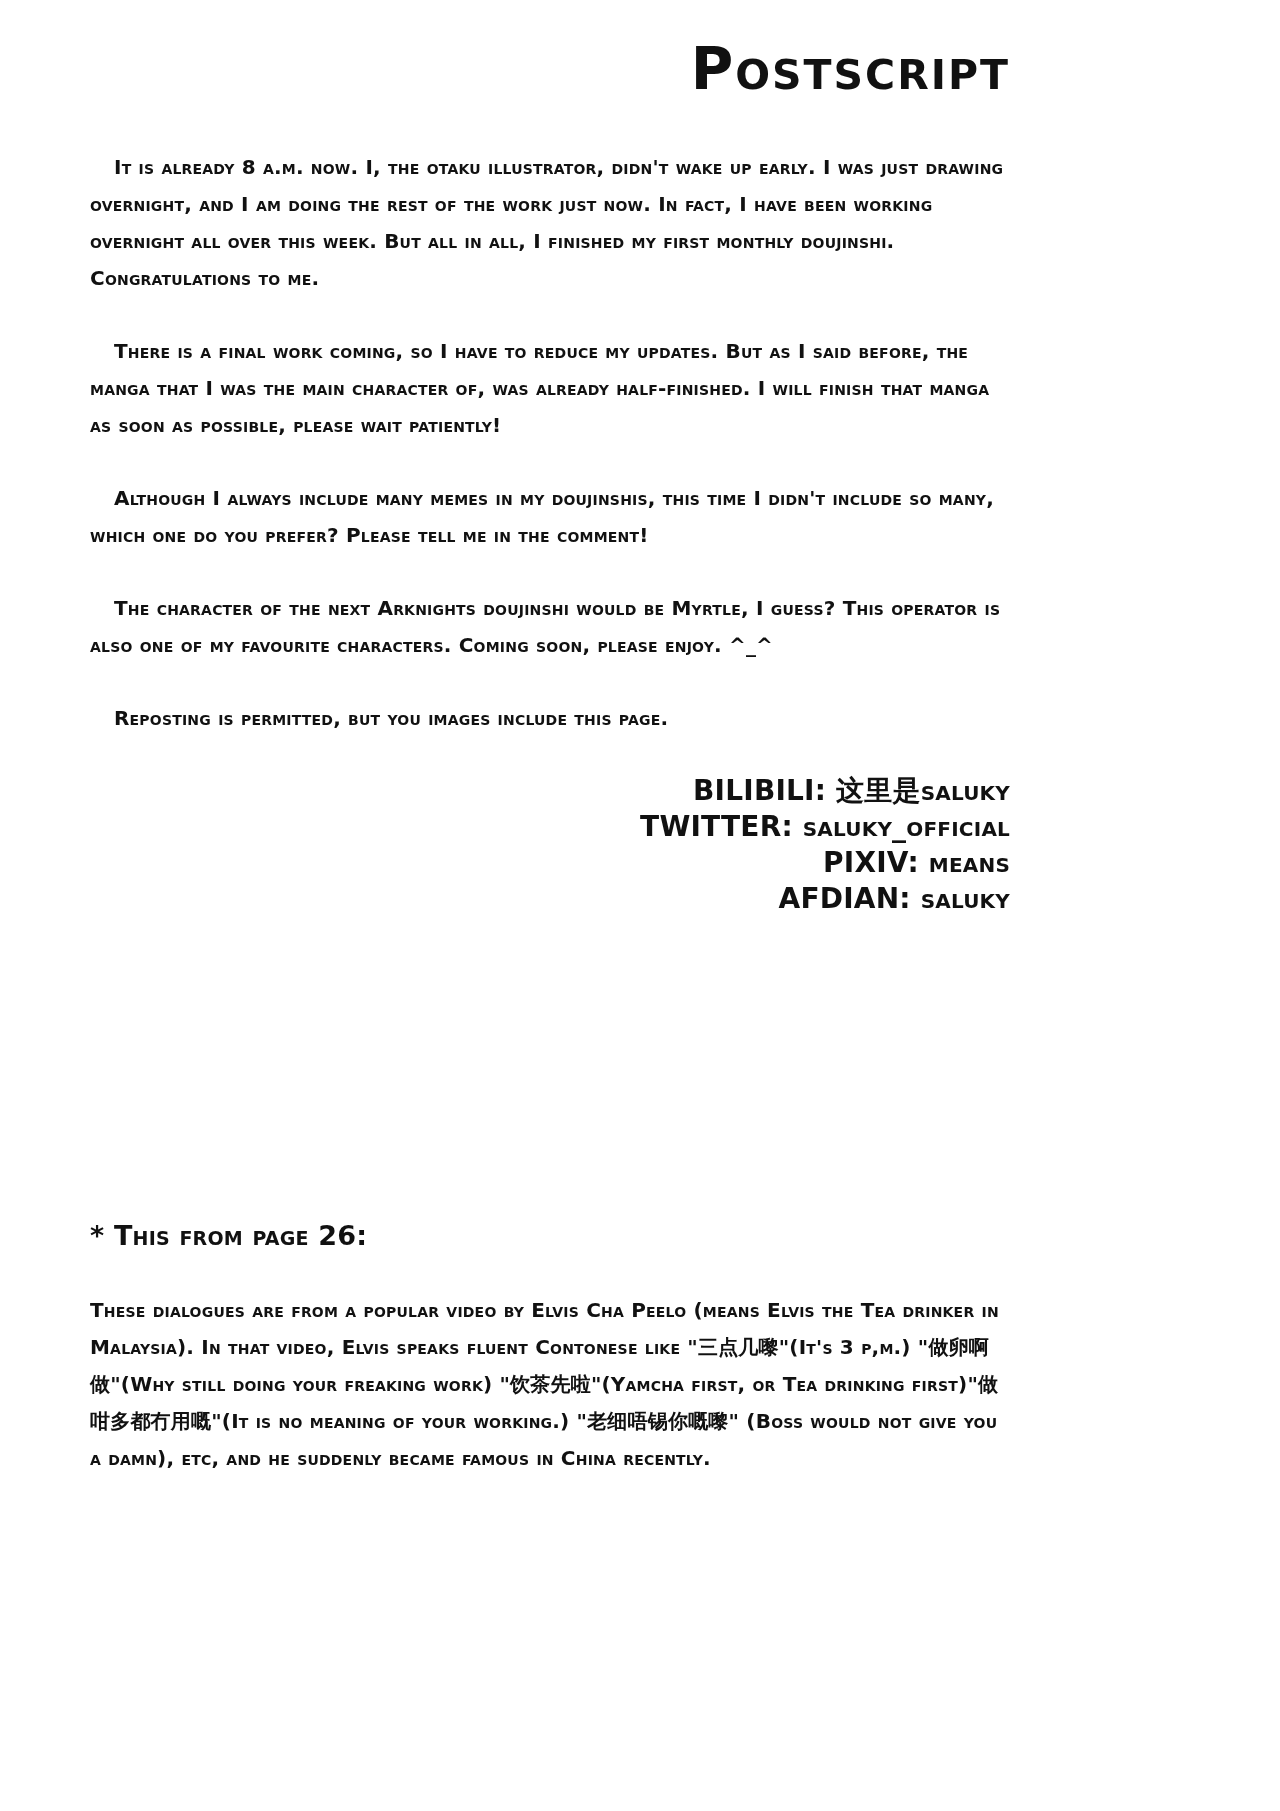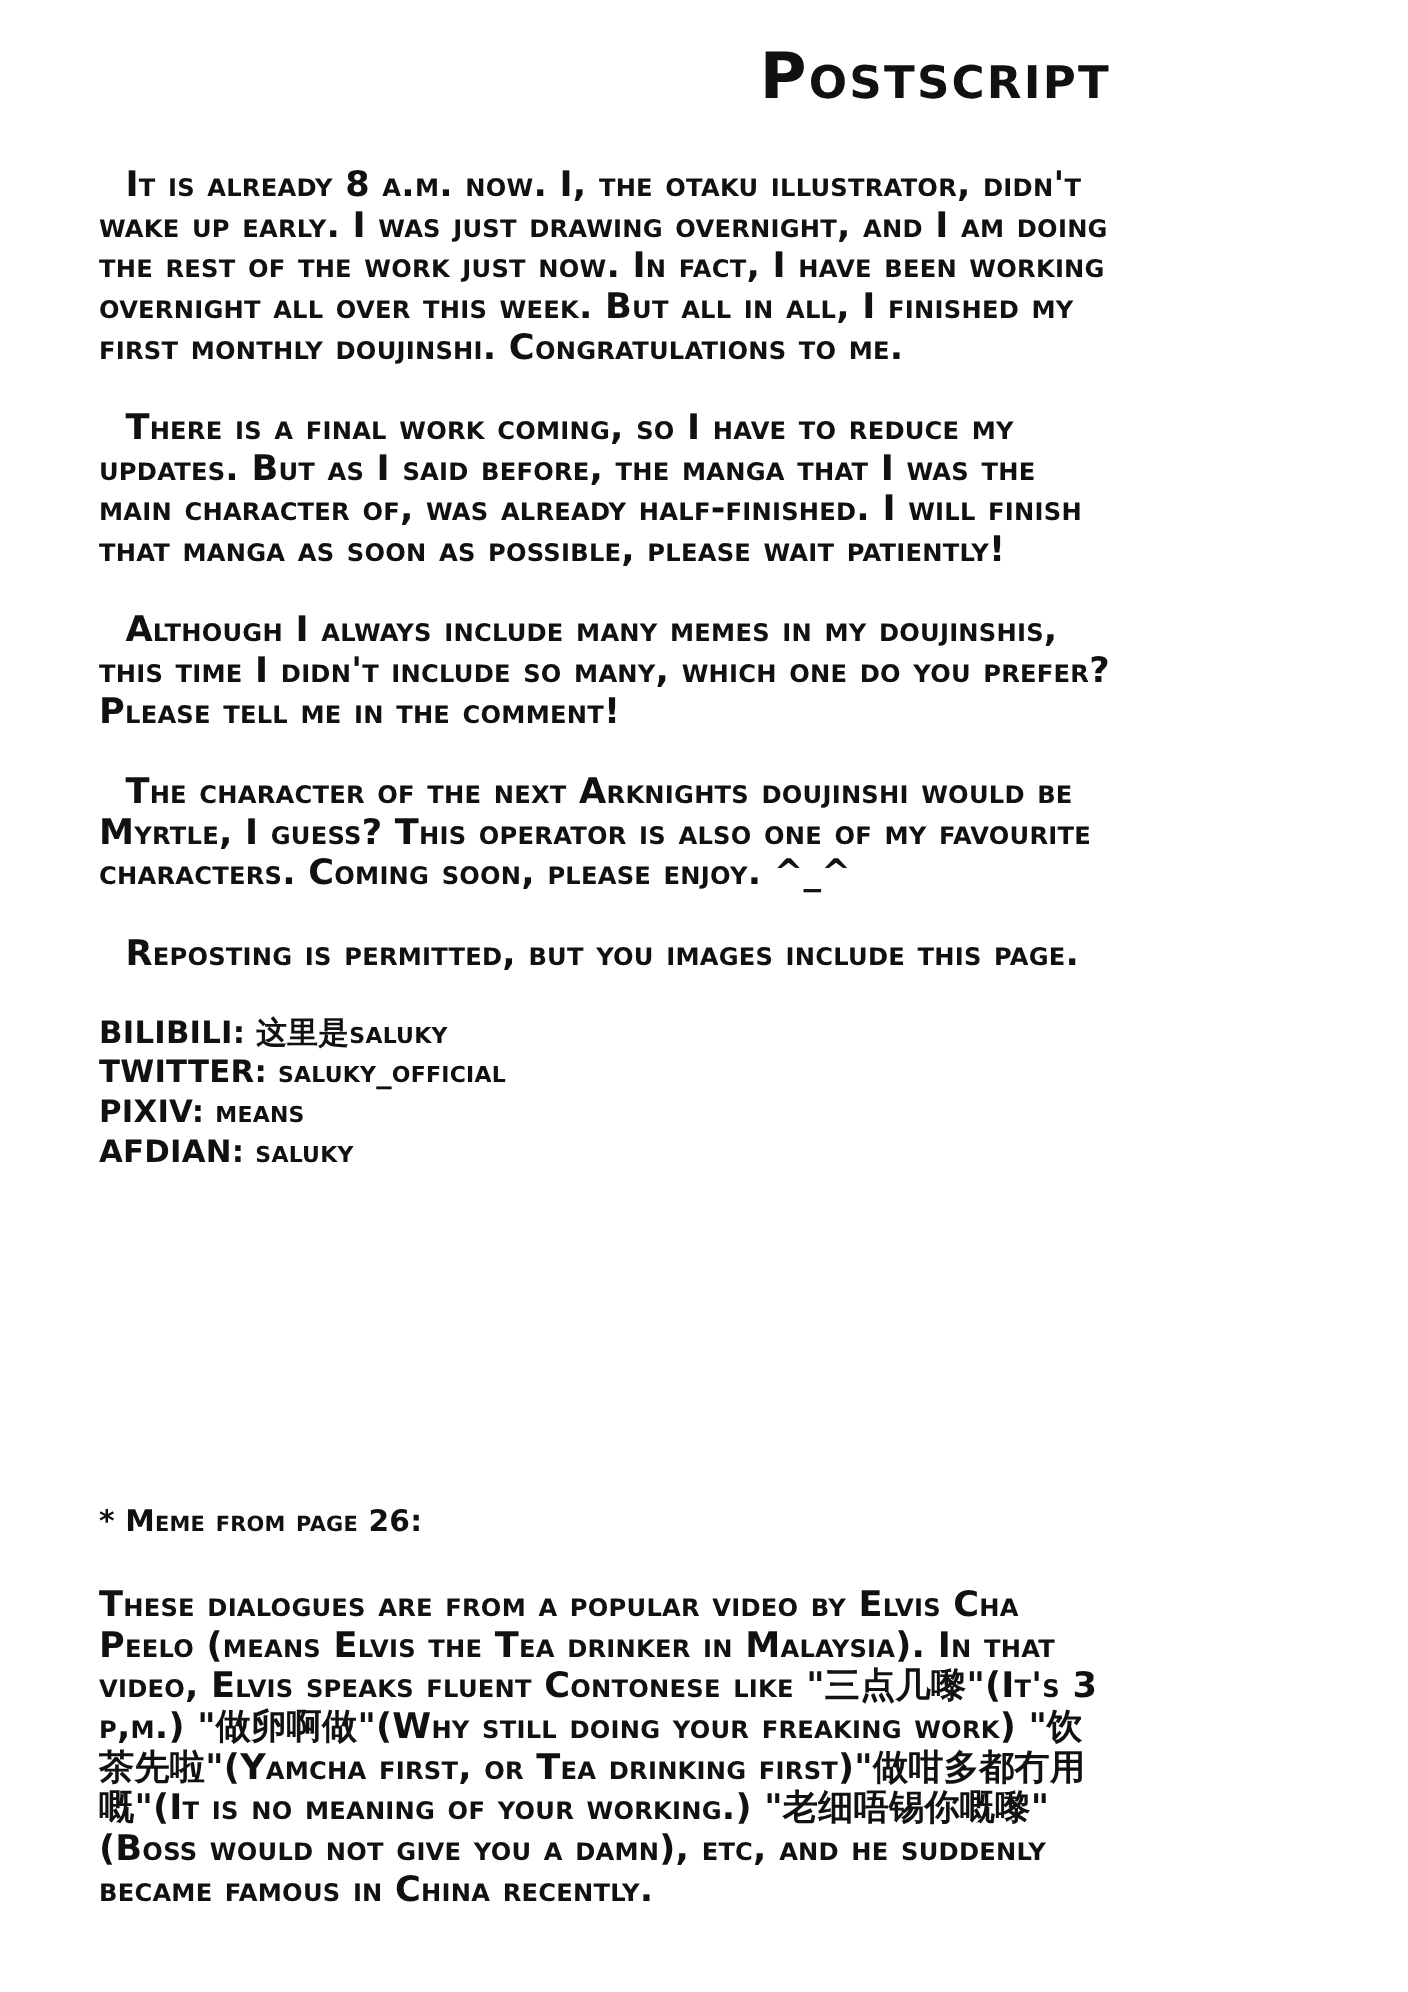--- a/index.html
+++ b/index.html
@@ -26,32 +26,33 @@
     margin: 0 0 46px 0;
     text-align: right;
     font-size: 58px;
     line-height: 1.15;
     letter-spacing: 2px;
     font-weight: 700;
   }
   .para {
     width: 920px;
     margin: 36px 0;
-    font-size: 32px;
+    font-size: 20px;
     line-height: 37px;
     text-indent: 24px;
     letter-spacing: 0.2px;
   }
   .para.first {
     margin-top: 0;
   }
   .social {
     font-size: 28px;
     line-height: 36px;
     letter-spacing: 0.2px;
+    text-align: right;
   }
   .footnote-title {
     margin-top: 300px;
     font-size: 27px;
     line-height: 37px;
     letter-spacing: 0.2px;
   }
   .footnote-body {
     margin-top: 38px;
     text-indent: 0;
@@ -75,17 +76,17 @@
   <p class="para">Reposting is permitted, but you images include this page.</p>
 
 
   <div class="social">
     <div class="social-line">BILIBILI: 这里是saluky</div>
     <div class="social-line">TWITTER: saluky_official</div>
     <div class="social-line">PIXIV: means</div>
     <div class="social-line">AFDIAN: saluky</div>
   </div>
 
-  <div class="footnote-title">* Meme from page 26:</div>
+  <div class="footnote-title">* This from page 26:</div>
 
   <p class="para footnote-body">These dialogues are from a popular video by Elvis Cha Peelo (means Elvis the Tea drinker in Malaysia). In that video, Elvis speaks fluent Contonese like "三点几嚟"(It's 3 p,m.) "做卵啊做"(Why still doing your freaking work) "饮茶先啦"(Yamcha first, or Tea drinking first)"做咁多都冇用嘅"(It is no meaning of your working.) "老细唔锡你嘅嚟" (Boss would not give you a damn), etc, and he suddenly became famous in China recently.</p>
 
 </div>
 
 </body></html>

